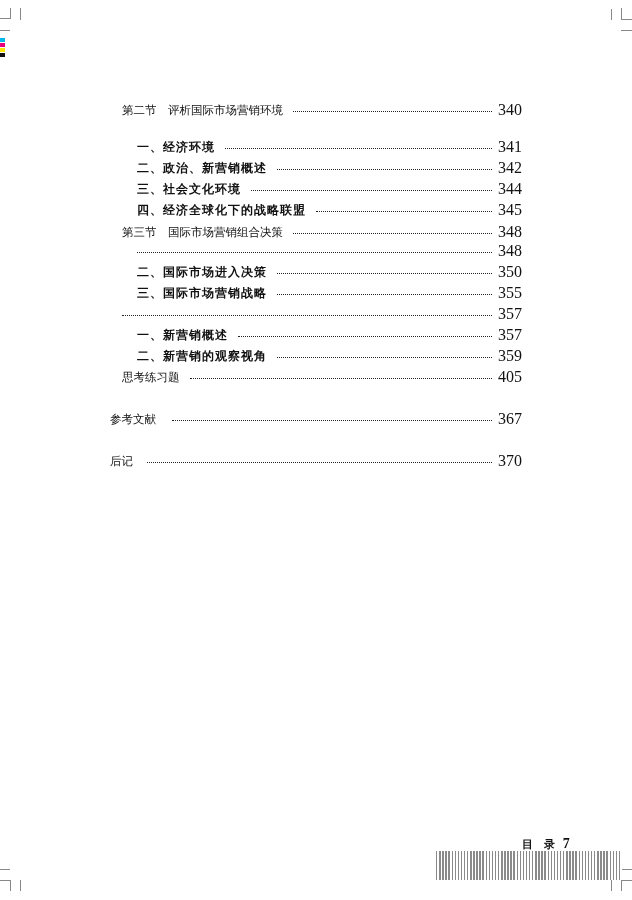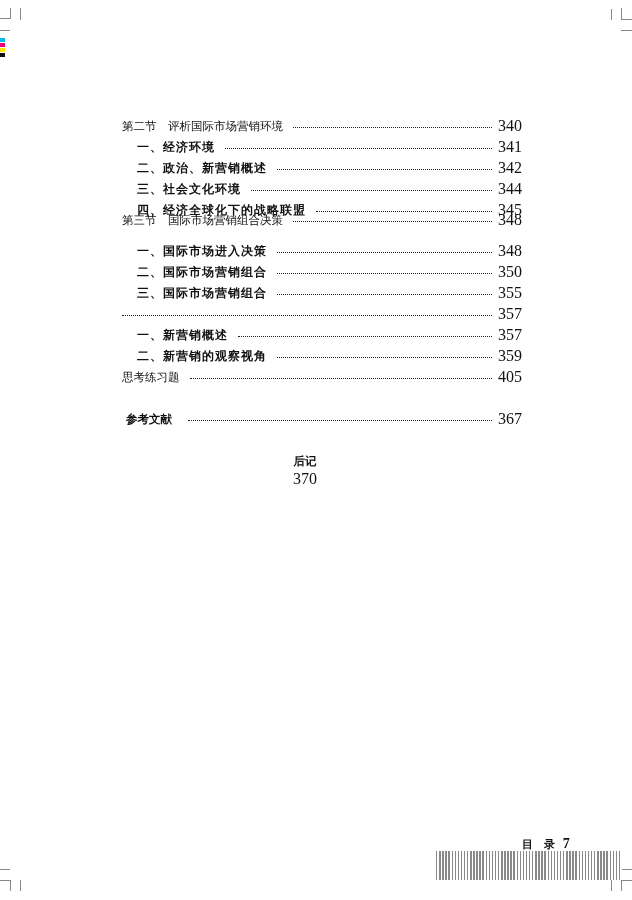--- a/index.html
+++ b/index.html
@@ -66,21 +66,21 @@
     .row .page {
       flex: 0 0 auto;
       width: 24px;
       text-align: left;
       font-family: "Liberation Serif", serif;
       font-size: 16px;
       padding-left: 2px;
     }
     .section .label { font-weight: normal; }
     .item .label { font-weight: bold; font-size: 12px; letter-spacing: 1px; }
-    .top .label { font-weight: bold; margin-left: 16px; }
+    .top .label { font-weight: normal; }
     .footer-label {
       position: absolute;
       left: 522px;
       top: 836px;
       font-size: 11px;
       font-weight: bold;
       white-space: nowrap;
     }
     .footer-label .num {
       font-family: "Liberation Serif", serif;
@@ -121,21 +121,21 @@
 
 <div class="cmyk">
   <div style="background:#00b7eb;"></div>
   <div style="background:#e6007e;"></div>
   <div style="background:#ffe600;"></div>
   <div style="background:#111111;"></div>
 </div>
 
 <div class="toc">
 
-  <div class="row section" style="left:122px;top:117px;width:400px;align-items:flex-end;">
+  <div class="row section" style="left:122px;top:101px;width:400px;align-items:flex-end;">
     <span class="label">第二节　评析国际市场营销环境</span>
     <span class="dots"></span>
     <span class="page">340</span>
   </div>
 
   <div class="row item" style="left:137px;top:138px;width:385px;">
     <span class="label">一、经济环境</span>
     <span class="dots"></span>
     <span class="page">341</span>
   </div>
@@ -151,40 +151,39 @@
     <span class="dots"></span>
     <span class="page">344</span>
   </div>
 
   <div class="row item" style="left:137px;top:201px;width:385px;">
     <span class="label">四、经济全球化下的战略联盟</span>
     <span class="dots"></span>
     <span class="page">345</span>
   </div>
 
-  <div class="row section" style="left:122px;top:211px;width:400px;">
+  <div class="row section" style="left:122px;top:223px;width:400px;">
     <span class="label">第三节　国际市场营销组合决策</span>
     <span class="dots"></span>
     <span class="page">348</span>
   </div>
 
   <div class="row item" style="left:137px;top:242px;width:385px;">
-    <span class="label">一、国际市场进入决策</span>
     <span class="dots"></span>
     <span class="page">348</span>
   </div>
 
   <div class="row item" style="left:137px;top:263px;width:385px;">
-    <span class="label">二、国际市场营销组合</span>
+    <span class="label">二、国际市场进入决策</span>
     <span class="dots"></span>
     <span class="page">350</span>
   </div>
 
   <div class="row item" style="left:137px;top:284px;width:385px;">
-    <span class="label">三、国际市场营销组合</span>
+    <span class="label">三、国际市场营销战略</span>
     <span class="dots"></span>
     <span class="page">355</span>
   </div>
 
   <div class="row section" style="left:122px;top:305px;width:400px;">
     <span class="dots"></span>
     <span class="page">357</span>
   </div>
 
   <div class="row item" style="left:137px;top:326px;width:385px;">
@@ -204,21 +203,21 @@
     <span class="dots"></span>
     <span class="page">405</span>
   </div>
 
   <div class="row top" style="left:110px;top:410px;width:412px;">
     <span class="label" style="padding-right:16px;">参考文献</span>
     <span class="dots"></span>
     <span class="page">367</span>
   </div>
 
-  <div class="row top" style="left:98px;top:452px;width:412px;flex-direction:column;">
+  <div class="row top" style="left:110px;top:452px;width:412px;">
     <span class="label" style="padding-right:14px;">后记</span>
     <span class="dots"></span>
     <span class="page">370</span>
   </div>
 </div>
 
 <div class="footer-label">
   <span>目　录</span>
   <span class="num">7</span>
 </div>

